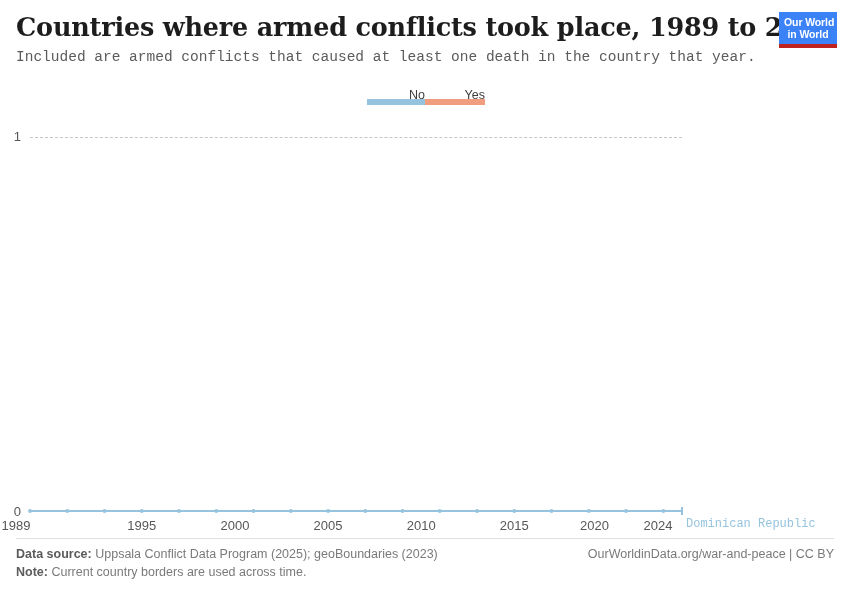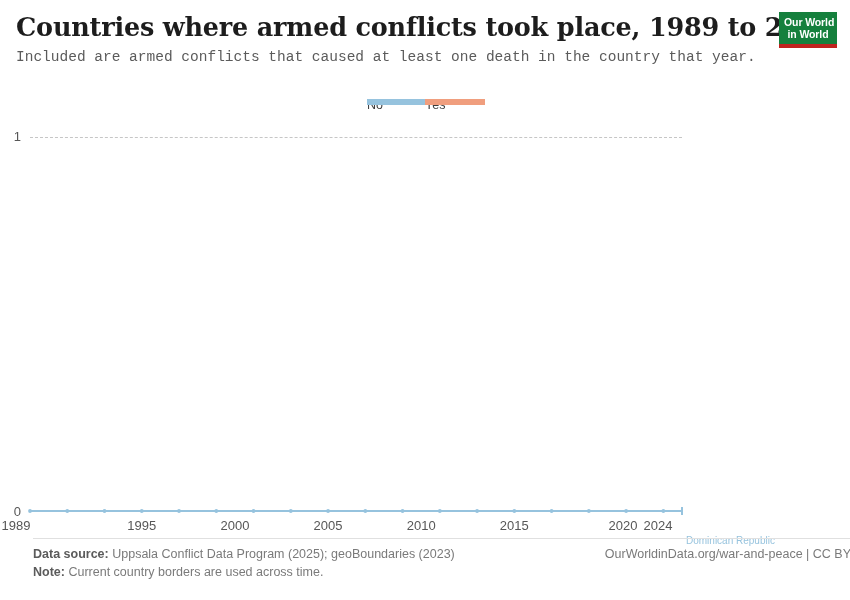--- a/index.html
+++ b/index.html
@@ -50,21 +50,21 @@
     margin: 6px 0 0 0;
     white-space: nowrap;
   }
 
   
   .owid-logo {
     position: absolute;
     right: 13px;
     top: 12px;
     width: 58px;
-    background: #15803d;
+    background: #3b82f6;
     border-bottom: 4px solid #c0231f;
     padding: 4px 5px 4px 5px;
     box-sizing: border-box;
     text-align: center;
   }
   .owid-logo .logo-line {
     display: block;
     font-family: "Liberation Sans", sans-serif;
     font-size: 10.5px;
     font-weight: 700;
@@ -81,26 +81,26 @@
     top: 82px;
     width: 118px;
     height: 24px;
   }
   .legend-labels {
     position: relative;
     height: 14px;
   }
   .legend-label {
     position: absolute;
-    top: 16px;
+    top: 6px;
     font-family: "Liberation Sans", sans-serif;
     font-size: 12.5px;
     color: #3d3d3d;
     line-height: 14px;
-    text-align: left;
+    text-align: right;
     white-space: nowrap;
   }
   .legend-label.no  { left: 0px;  width: 58px; }
   .legend-label.yes { left: 58px; width: 60px; }
   .legend-bars {
     position: absolute;
     top: 17px;
     left: 0;
     display: flex;
     height: 6px;
@@ -167,39 +167,38 @@
     position: absolute;
     left: 0;
     top: 0;
     width: 850px;
     height: 600px;
   }
 
   .series-label {
     position: absolute;
     left: 686px;
-    top: 533px;
-    font-family: Liberation Sans, sans-serif;
-    font-size: 10px;
+    top: 517px;
+    font-family: Liberation Mono, monospace;
+    font-size: 12px;
     color: #8cb7d4;
     line-height: 15px;
     white-space: nowrap;
   }
 
   
   .footer {
     position: absolute;
     left: 16px;
     top: 545px;
     width: 818px;
     font-family: "Liberation Sans", sans-serif;
     font-size: 12.5px;
     color: #7a7a7a;
     line-height: 18px;
-    margin-left: 17px;
   }
   .footer-row {
     position: relative;
     height: 18px;
     white-space: nowrap;
   }
   .footer-key {
     font-weight: 700;
     color: #5b5b5b;
   }
@@ -253,21 +252,21 @@
     <div class="gridline"></div>
     <div class="x-axis-line"></div>
 
     <div id="x-tick-host">
         <span class="x-tick-label" style="left: 16px;">1989</span>
         <span class="x-tick-label" style="left: 141.771px;">1995</span>
         <span class="x-tick-label" style="left: 234.914px;">2000</span>
         <span class="x-tick-label" style="left: 328.057px;">2005</span>
         <span class="x-tick-label" style="left: 421.2px;">2010</span>
         <span class="x-tick-label" style="left: 514.343px;">2015</span>
-        <span class="x-tick-label" style="left: 623px;">2020</span>
+        <span class="x-tick-label" style="left: 579px; text-align: right;">2020</span>
         <span class="x-tick-label" style="left: 658px;">2024</span>
       </div>
 
     <svg class="series-svg" id="series-svg" viewBox="0 0 850 600" xmlns="http://www.w3.org/2000/svg">
         <polyline points="30.00,511.00 48.63,511.00 67.26,511.00 85.89,511.00 104.51,511.00 123.14,511.00 141.77,511.00 160.40,511.00 179.03,511.00 197.66,511.00 216.29,511.00 234.91,511.00 253.54,511.00 272.17,511.00 290.80,511.00 309.43,511.00 328.06,511.00 346.69,511.00 365.31,511.00 383.94,511.00 402.57,511.00 421.20,511.00 439.83,511.00 458.46,511.00 477.09,511.00 495.71,511.00 514.34,511.00 532.97,511.00 551.60,511.00 570.23,511.00 588.86,511.00 607.49,511.00 626.11,511.00 644.74,511.00 663.37,511.00 682.00,511.00" fill="none" stroke="#96c3de" stroke-width="2" stroke-linecap="round" stroke-linejoin="round"></polyline>
         <circle cx="30.00" cy="511.00" r="1.9" fill="#96c3de"></circle>
         <circle cx="67.26" cy="511.00" r="1.9" fill="#96c3de"></circle>
         <circle cx="104.51" cy="511.00" r="1.9" fill="#96c3de"></circle>
         <circle cx="141.77" cy="511.00" r="1.9" fill="#96c3de"></circle>
         <circle cx="179.03" cy="511.00" r="1.9" fill="#96c3de"></circle>

